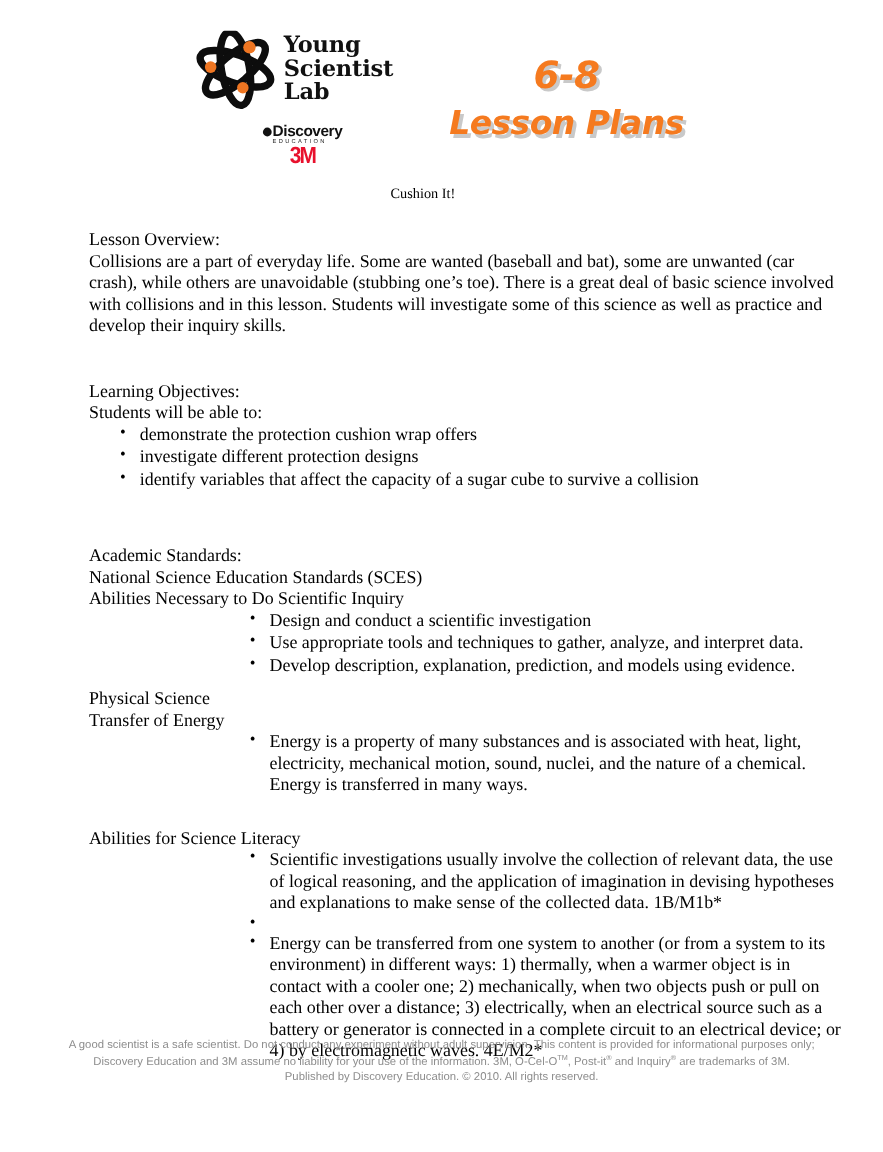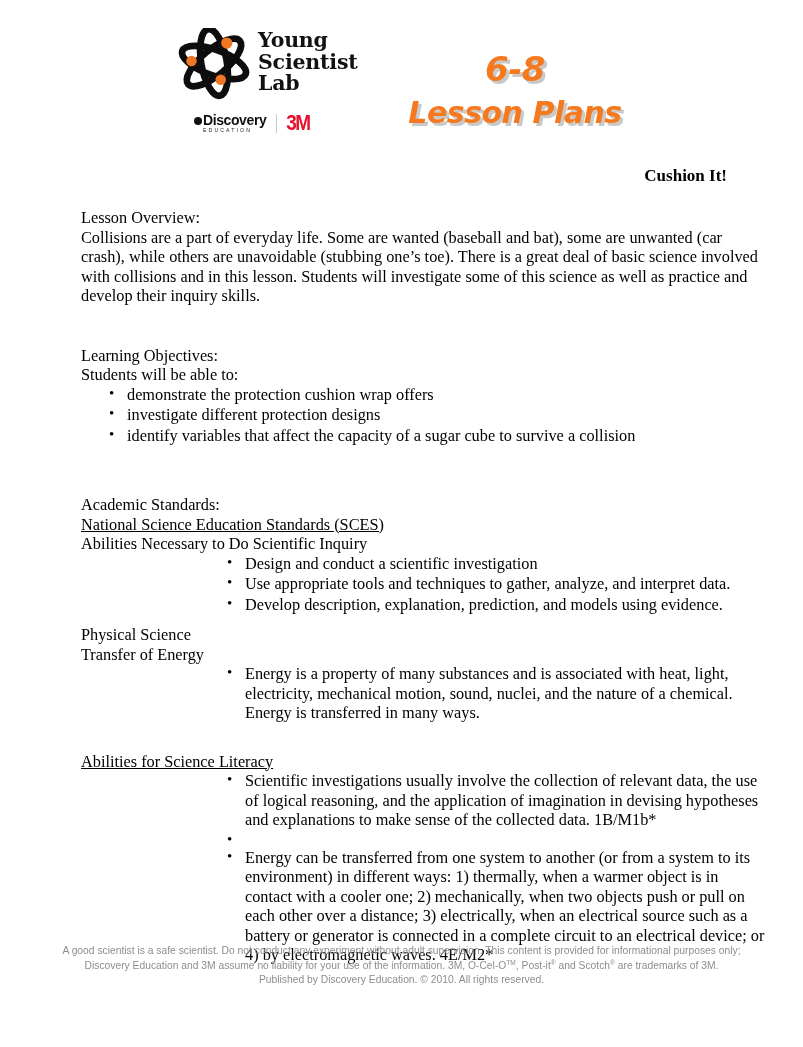--- a/index.html
+++ b/index.html
@@ -47,20 +47,21 @@
     line-height: 21.5px;
     letter-spacing: -0.2px;
     color: #111111;
   }
   .brand-bottom {
     margin-top: 12px;
     margin-left: 18px;
     display: flex;
     align-items: center;
     height: 22px;
+    flex-direction: column;
   }
   .de-logo {
     display: flex;
     flex-direction: column;
     align-items: flex-start;
     line-height: 1;
   }
   .de-logo-main {
     display: flex;
     align-items: center;
@@ -125,23 +126,23 @@
     line-height: 46px;
     margin-top: 2px;
   }
 
   
   .doc {
     position: relative;
     padding: 0 36px 0 42px;
   }
   .lesson-title {
-    text-align: right;
-    font-size: 17px;
-    font-weight: bold;
+    text-align: center;
+    font-size: 13px;
+    font-weight: normal;
     margin: 0 0 0 0;
     padding-right: 40px;
     line-height: 22px;
   }
   .section {
     margin-top: 21px;
     font-size: 16.3px;
     line-height: 19.5px;
     margin-left: 39px;
   }
@@ -169,21 +170,21 @@
     position: absolute;
     left: 0;
     top: -1px;
     font-size: 15px;
   }
   .ind1 { margin-left: 22px; }
   .ind2 { margin-left: 98px; }
   .ind3 { margin-left: 116px; }
   .bullets.lvl1 { margin-left: 28px; }
   .bullets.lvl3 { margin-left: 146px; }
-  .underline { text-decoration: underline; }
+  .underline { }
 
   .gap-sm { height: 10px; }
   .gap-md { height: 19px; }
   .gap-lg { height: 28px; }
 
   
   .footer {
     position: absolute;
     left: 0;
     right: 0;
@@ -300,16 +301,16 @@
       <li style="height:16px"></li>
       <li>Energy can be transferred from one system to another (or from a system to its environment) in different ways: 1) thermally, when a warmer object is in contact with a cooler one; 2) mechanically, when two objects push or pull on each other over a distance; 3) electrically, when an electrical source such as a battery or generator is connected in a complete circuit to an electrical device; or 4) by electromagnetic waves. 4E/M2*</li>
     </ul>
   </div>
 
 </div>
 
 <div class="footer">
   <div>A good scientist is a safe scientist.  Do not conduct any experiment without adult supervision.  This content is provided for informational purposes only;</div>
   <div>
-    <span>Discovery Education and 3M assume no liability for your use of the information. 3M, O-Cel-O</span><sup>TM</sup><span>, Post-it</span><sup>®</sup><span> and Scotch</span><sup>®</sup><span> are trademarks of 3M.</span>
+    <span>Discovery Education and 3M assume no liability for your use of the information. 3M, O-Cel-O</span><sup>TM</sup><span>, Post-it</span><sup>®</sup><span> and Inquiry</span><sup>®</sup><span> are trademarks of 3M.</span>
   </div>
   <div>Published by Discovery Education. © 2010. All rights reserved.</div>
 </div>
 
 </body></html>

